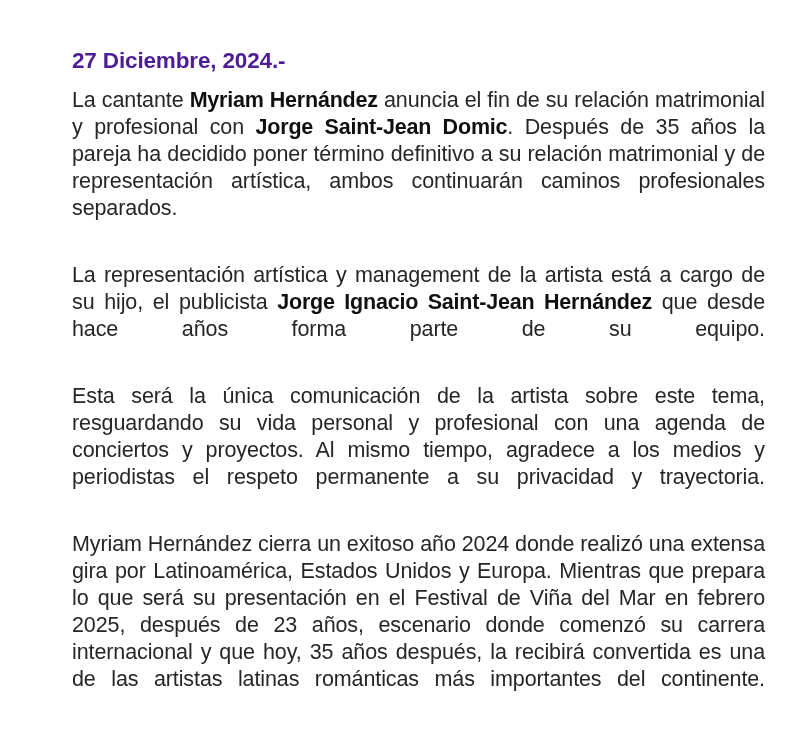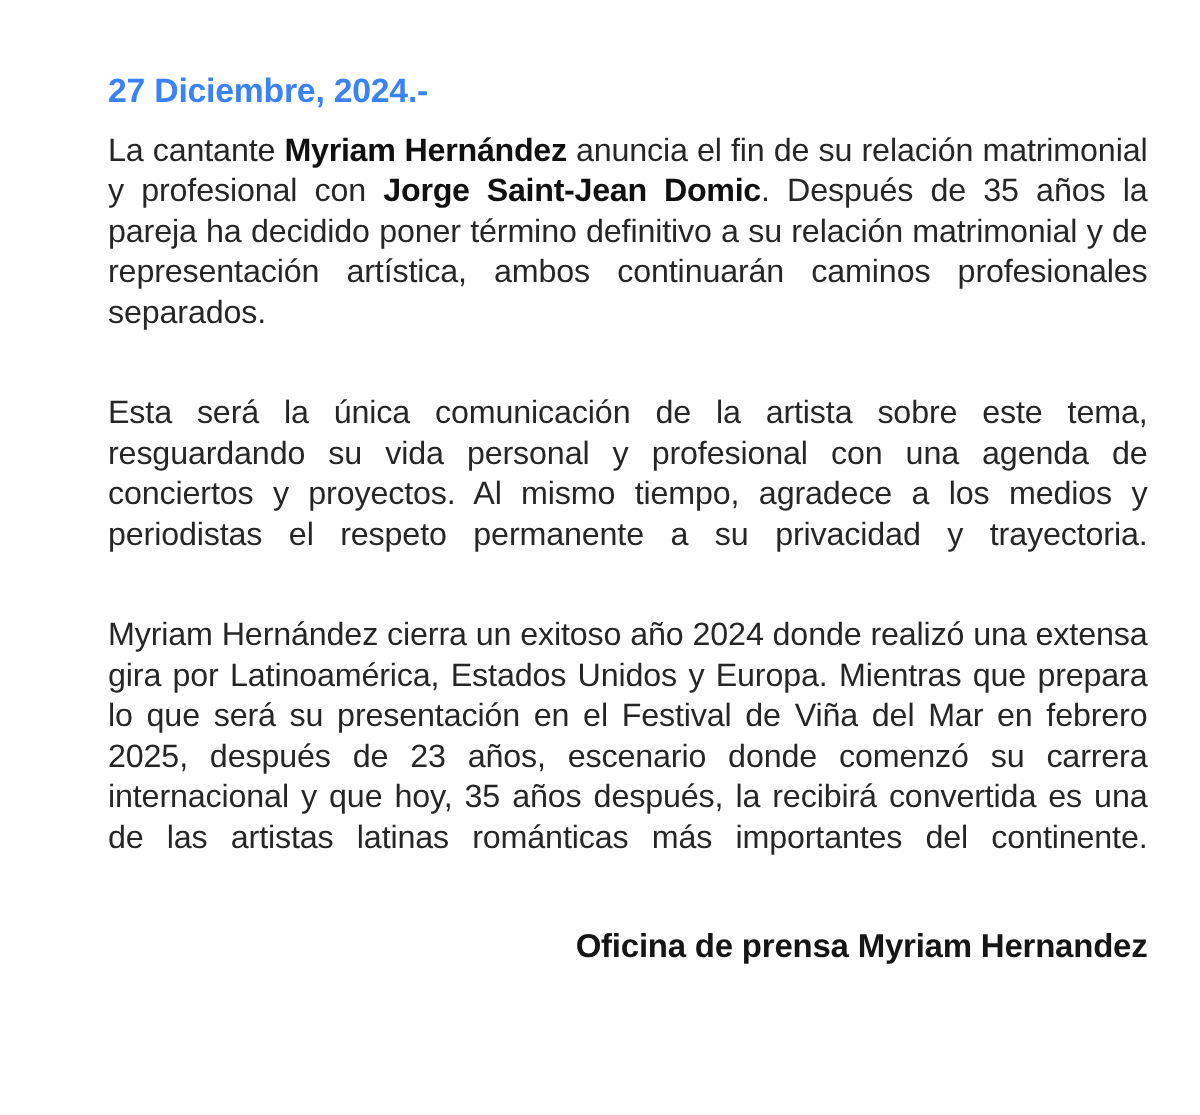--- a/index.html
+++ b/index.html
@@ -31,21 +31,21 @@
     left: 72px;
     top: 0;
     width: 693px;
   }
 
   
   .doc-date {
     font-size: 22.5px;
     font-weight: 700;
     letter-spacing: -0.15px;
-    color: #3b82f6;
+    color: #4c1d95;
     margin: 0;
     padding-top: 47px;
     line-height: 27px;
     white-space: pre;
   }
 
   
   .body-block {
     margin-top: 13px;
   }
@@ -97,20 +97,21 @@
 </head>
 <body>
 
 <div class="page">
   <div class="content">
 
     <h1 class="doc-date">27 Diciembre, 2024.-</h1>
 
     <div class="body-block">
       <p class="para"><span>La cantante </span><b>Myriam Hernández</b><span> anuncia el fin de su relación matrimonial y profesional con </span><b>Jorge Saint-Jean Domic</b><span>. Después de 35 años la pareja ha decidido poner término definitivo a su relación matrimonial y de representación artística, ambos continuarán caminos profesionales separados.</span></p>
+      <p class="para"><span>La representación artística y management de la artista está a cargo de su hijo, el publicista </span><b>Jorge Ignacio Saint-Jean Hernández</b><span> que desde hace años forma parte de su equipo.</span></p>
       <p class="para"><span>Esta será la única comunicación de la artista sobre este tema, resguardando su vida personal y profesional con una agenda de conciertos y proyectos. Al mismo tiempo, agradece a los medios y periodistas el respeto permanente a su privacidad y trayectoria.</span></p>
       <p class="para"><span>Myriam Hernández cierra un exitoso año 2024 donde realizó una extensa gira por Latinoamérica, Estados Unidos y Europa. Mientras que prepara lo que será su presentación en el Festival de Viña del Mar en febrero 2025, después de 23 años, escenario donde comenzó su carrera internacional y que hoy, 35 años después, la recibirá convertida es una de las artistas latinas románticas más importantes del continente.</span></p>
     </div>
 
     <p class="signature">Oficina de prensa Myriam Hernandez</p>
 
   </div>
 </div>
 
 </body></html>

